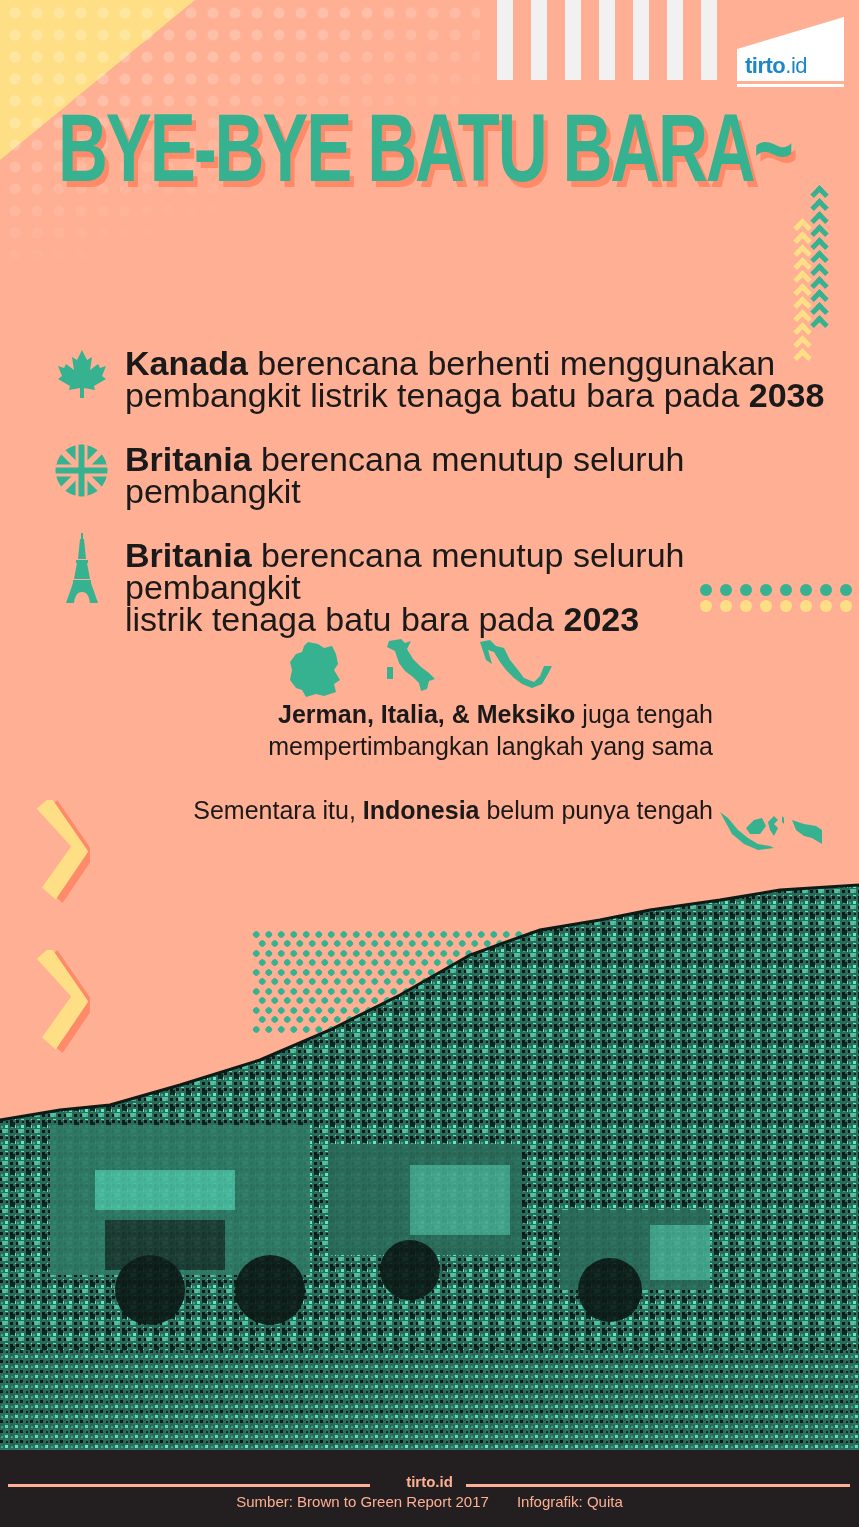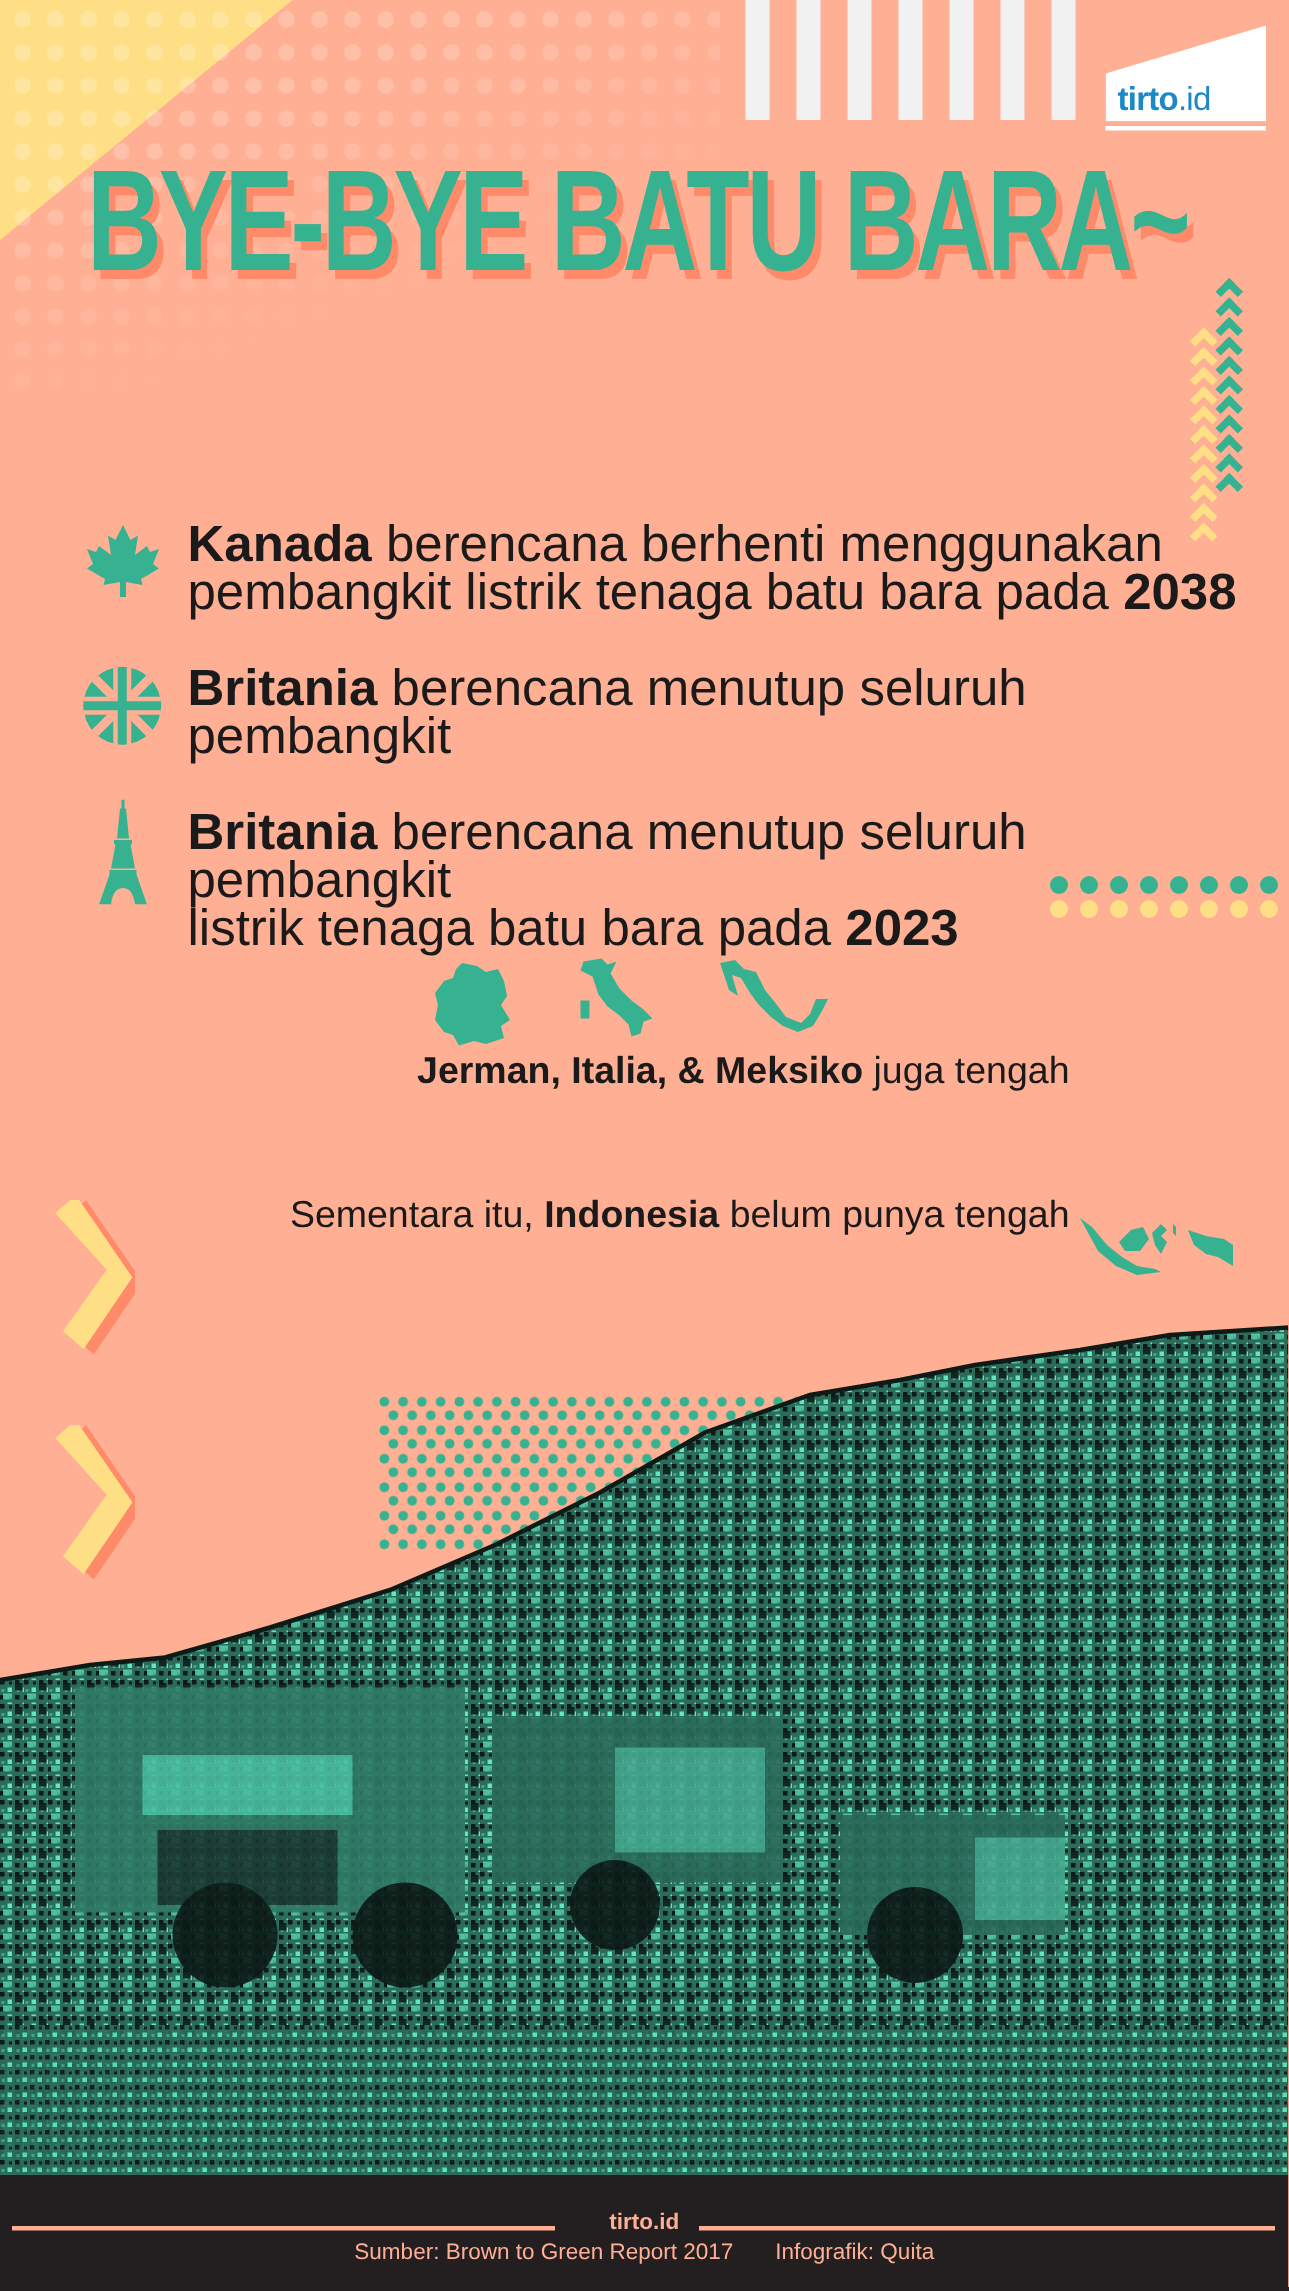--- a/index.html
+++ b/index.html
@@ -191,20 +191,21 @@
   </svg>
   <svg class="icon" style="left:383px;top:637px" width="54" height="56" viewBox="0 0 54 56">
     <path fill="#36b290" d="M6 4 L18 2 L22 6 L28 4 L24 12 L30 22 L38 30 L46 36 L52 42 L46 44 L44 52 L38 54 L36 46 L30 40 L22 34 L16 26 L12 14 L4 10 Z M4 30 L10 30 L10 42 L4 42 Z"></path>
   </svg>
   <svg class="icon" style="left:478px;top:640px" width="76" height="50" viewBox="0 0 76 50">
     <path fill="#36b290" d="M2 2 L12 0 L18 6 L26 8 L32 20 L40 30 L46 38 L56 42 L62 36 L66 26 L74 26 L70 34 L64 44 L54 48 L44 44 L36 38 L28 30 L22 22 L16 12 L10 10 L14 24 L8 20 Z"></path>
   </svg>
 
   <div class="right-text" style="top:698px">
     <b>Jerman, Italia, &amp; Meksiko</b><span> juga tengah</span><br>
+    <span>mempertimbangkan langkah yang sama</span>
   </div>
 
   <div class="right-text" style="top:794px">
     <span>Sementara itu, </span><b>Indonesia</b><span> belum punya tengah</span><br>
   </div>
 
   <svg class="icon" style="left:718px;top:808px" width="108" height="46" viewBox="0 0 108 46">
     <path fill="#36b290" d="M2 4 L10 10 L20 22 L30 30 L40 36 L52 38 L56 40 L40 42 L26 36 L14 26 Z"></path>
     <path fill="#36b290" d="M28 20 L36 12 L44 10 L48 18 L42 26 L32 26 Z"></path>
     <path fill="#36b290" d="M50 14 L56 8 L60 12 L56 16 L60 20 L56 28 L52 22 Z"></path>

